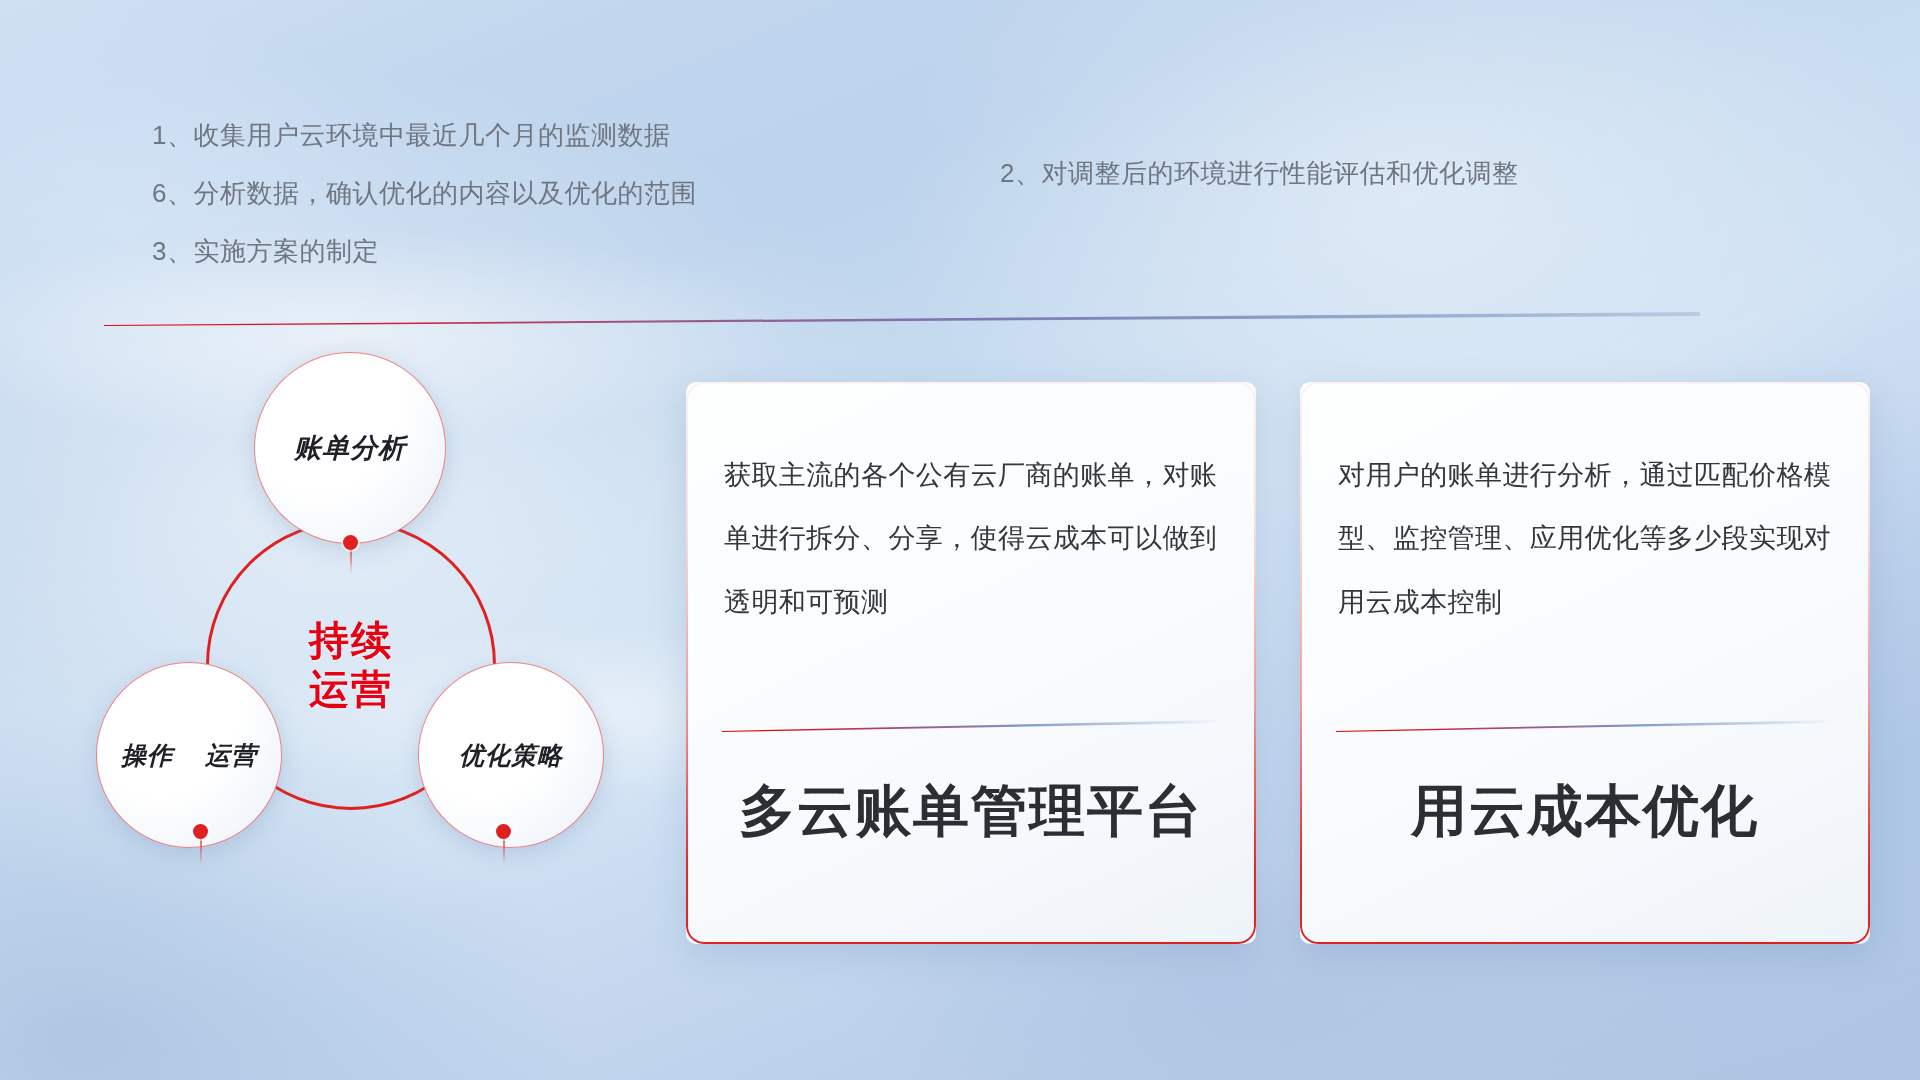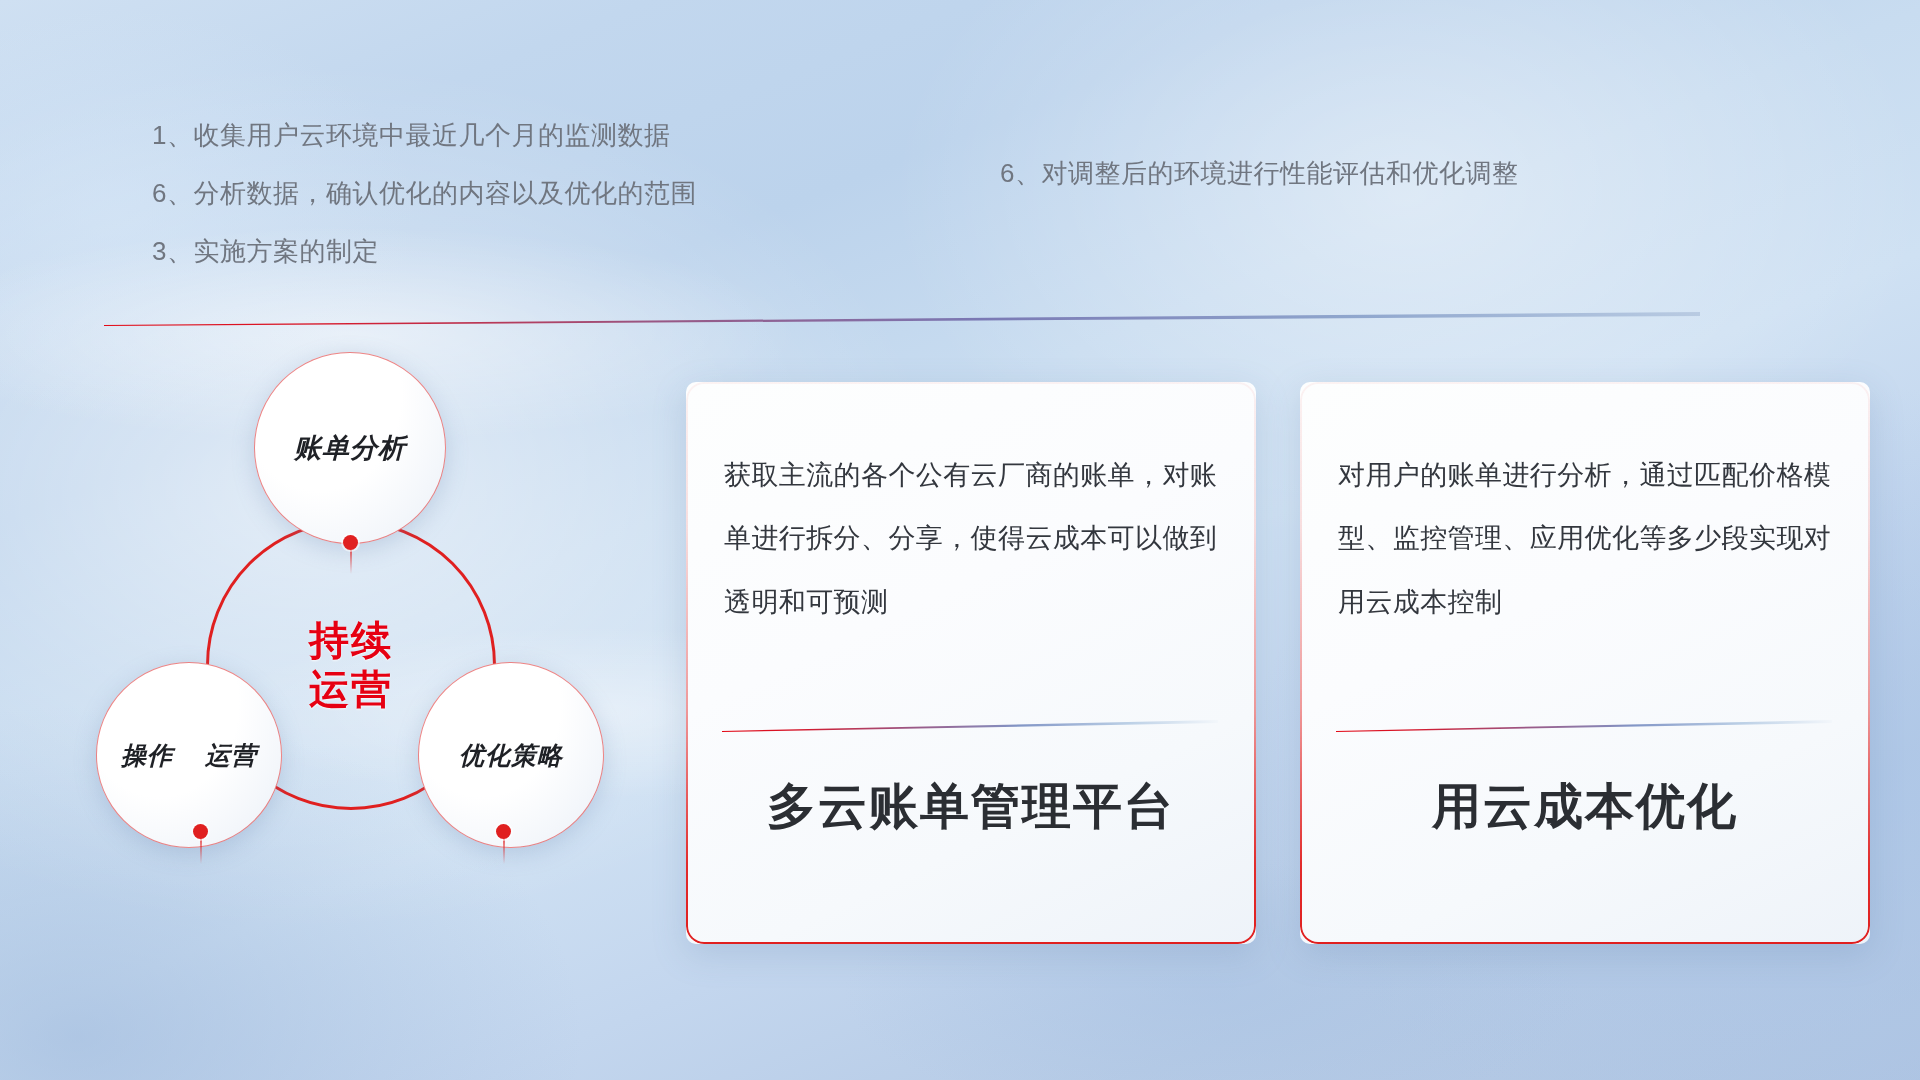--- a/index.html
+++ b/index.html
@@ -218,38 +218,38 @@
     width: 496px;
     height: 12px;
   }
   .card-title {
     position: absolute;
     left: 0;
     right: 0;
     top: 392px;
     text-align: center;
     color: #2b2e33;
-    font-size: 49px;
+    font-size: 56px;
     font-weight: 800;
     letter-spacing: 2px;
   }
 </style>
 </head>
 <body>
 
 <div id="slide">
 
   <div class="bullets left">
     <div class="bullet-line">1、收集用户云环境中最近几个月的监测数据</div>
     <div class="bullet-line">6、分析数据，确认优化的内容以及优化的范围</div>
     <div class="bullet-line">3、实施方案的制定</div>
   </div>
 
   <div class="bullets right">
-    <div class="bullet-line">6、对调整后的环境进行性能评估和优化调整</div>
+    <div class="bullet-line">2、对调整后的环境进行性能评估和优化调整</div>
   </div>
 
   <svg class="top-divider" viewBox="0 0 1596 14" preserveAspectRatio="none">
     <defs>
       <linearGradient id="divGrad" x1="0" y1="0" x2="1" y2="0">
         <stop offset="0%" stop-color="#e30613"></stop>
         <stop offset="14%" stop-color="#d71a2b"></stop>
         <stop offset="34%" stop-color="#9a5682"></stop>
         <stop offset="55%" stop-color="#7a79b4"></stop>
         <stop offset="78%" stop-color="#8fa6cd"></stop>

